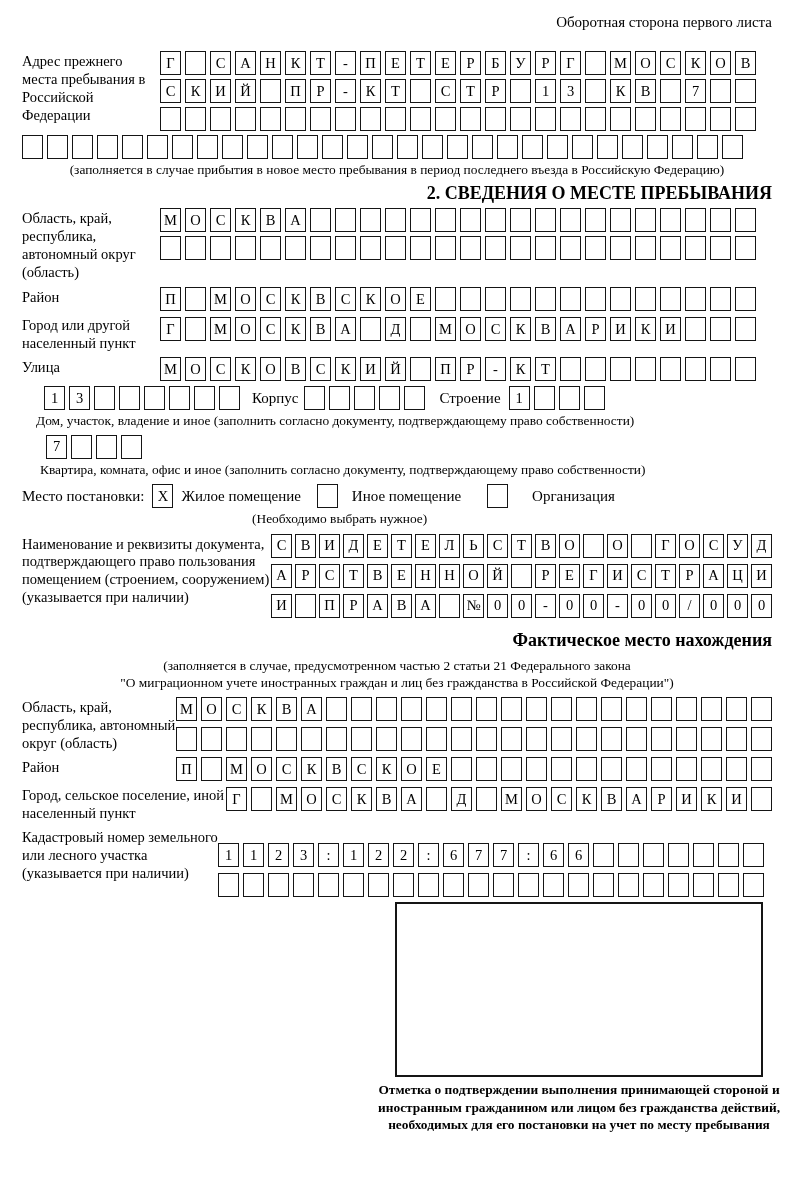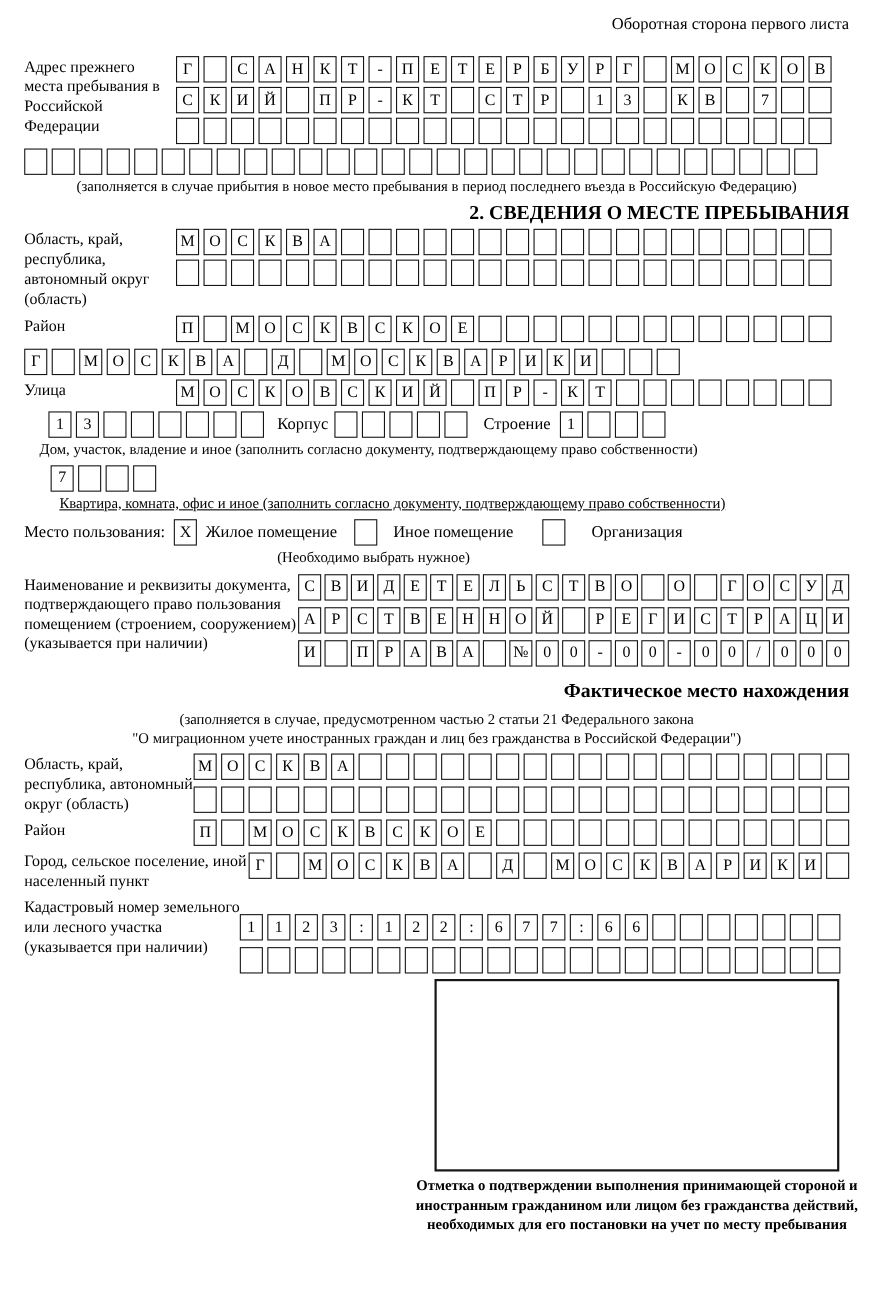--- a/index.html
+++ b/index.html
@@ -241,20 +241,21 @@
       <div class="cell"></div>
       <div class="cell"></div>
       <div class="cell"></div>
       <div class="cell"></div>
       <div class="cell"></div>
       <div class="cell"></div>
     </div>
 </div>
 
 <div class="frow mt4">
+  <div class="lbl" style="width:138px;">Город или другой населенный пункт</div>
   <div class="cells" style="margin-top:2px;">
       <div class="cell">Г</div>
       <div class="cell"></div>
       <div class="cell">М</div>
       <div class="cell">О</div>
       <div class="cell">С</div>
       <div class="cell">К</div>
       <div class="cell">В</div>
       <div class="cell">А</div>
       <div class="cell"></div>
@@ -336,24 +337,24 @@
 <div class="caption mt2" style="margin-left:14px;">Дом, участок, владение и иное (заполнить согласно документу, подтверждающему право собственности)</div>
 
 <div class="frow mt5" style="margin-left:12px; align-items:center;">
   <div class="cells" style="margin-left:12px;">
       <div class="cell">7</div>
       <div class="cell"></div>
       <div class="cell"></div>
       <div class="cell"></div>
     </div>
 </div>
-<div class="caption mt2" style="margin-left:32px;text-decoration:underline;">Квартира, комната, офис и иное (заполнить согласно документу, подтверждающему право собственности)</div>
+<div class="caption mt2" style="margin-left:18px;">Квартира, комната, офис и иное (заполнить согласно документу, подтверждающему право собственности)</div>
 
 <div class="frow mt6" style="align-items:center;">
-  <div class="inline-lbl" style="padding-top:0;">Место пользования:</div>
+  <div class="inline-lbl" style="padding-top:0;">Место постановки:</div>
   <div class="cell" style="margin-left:8px;">X</div>
   <div class="inline-lbl" style="margin-left:8px; padding-top:0;">Жилое помещение</div>
   <div class="cell" style="margin-left:16px;"></div>
   <div class="inline-lbl" style="margin-left:14px; padding-top:0;">Иное помещение</div>
   <div class="cell" style="margin-left:26px;"></div>
   <div class="inline-lbl" style="margin-left:24px; padding-top:0;">Организация</div>
 </div>
 <div class="caption mt2" style="margin-left:230px;">(Необходимо выбрать нужное)</div>
 
 <div class="frow mt6">

